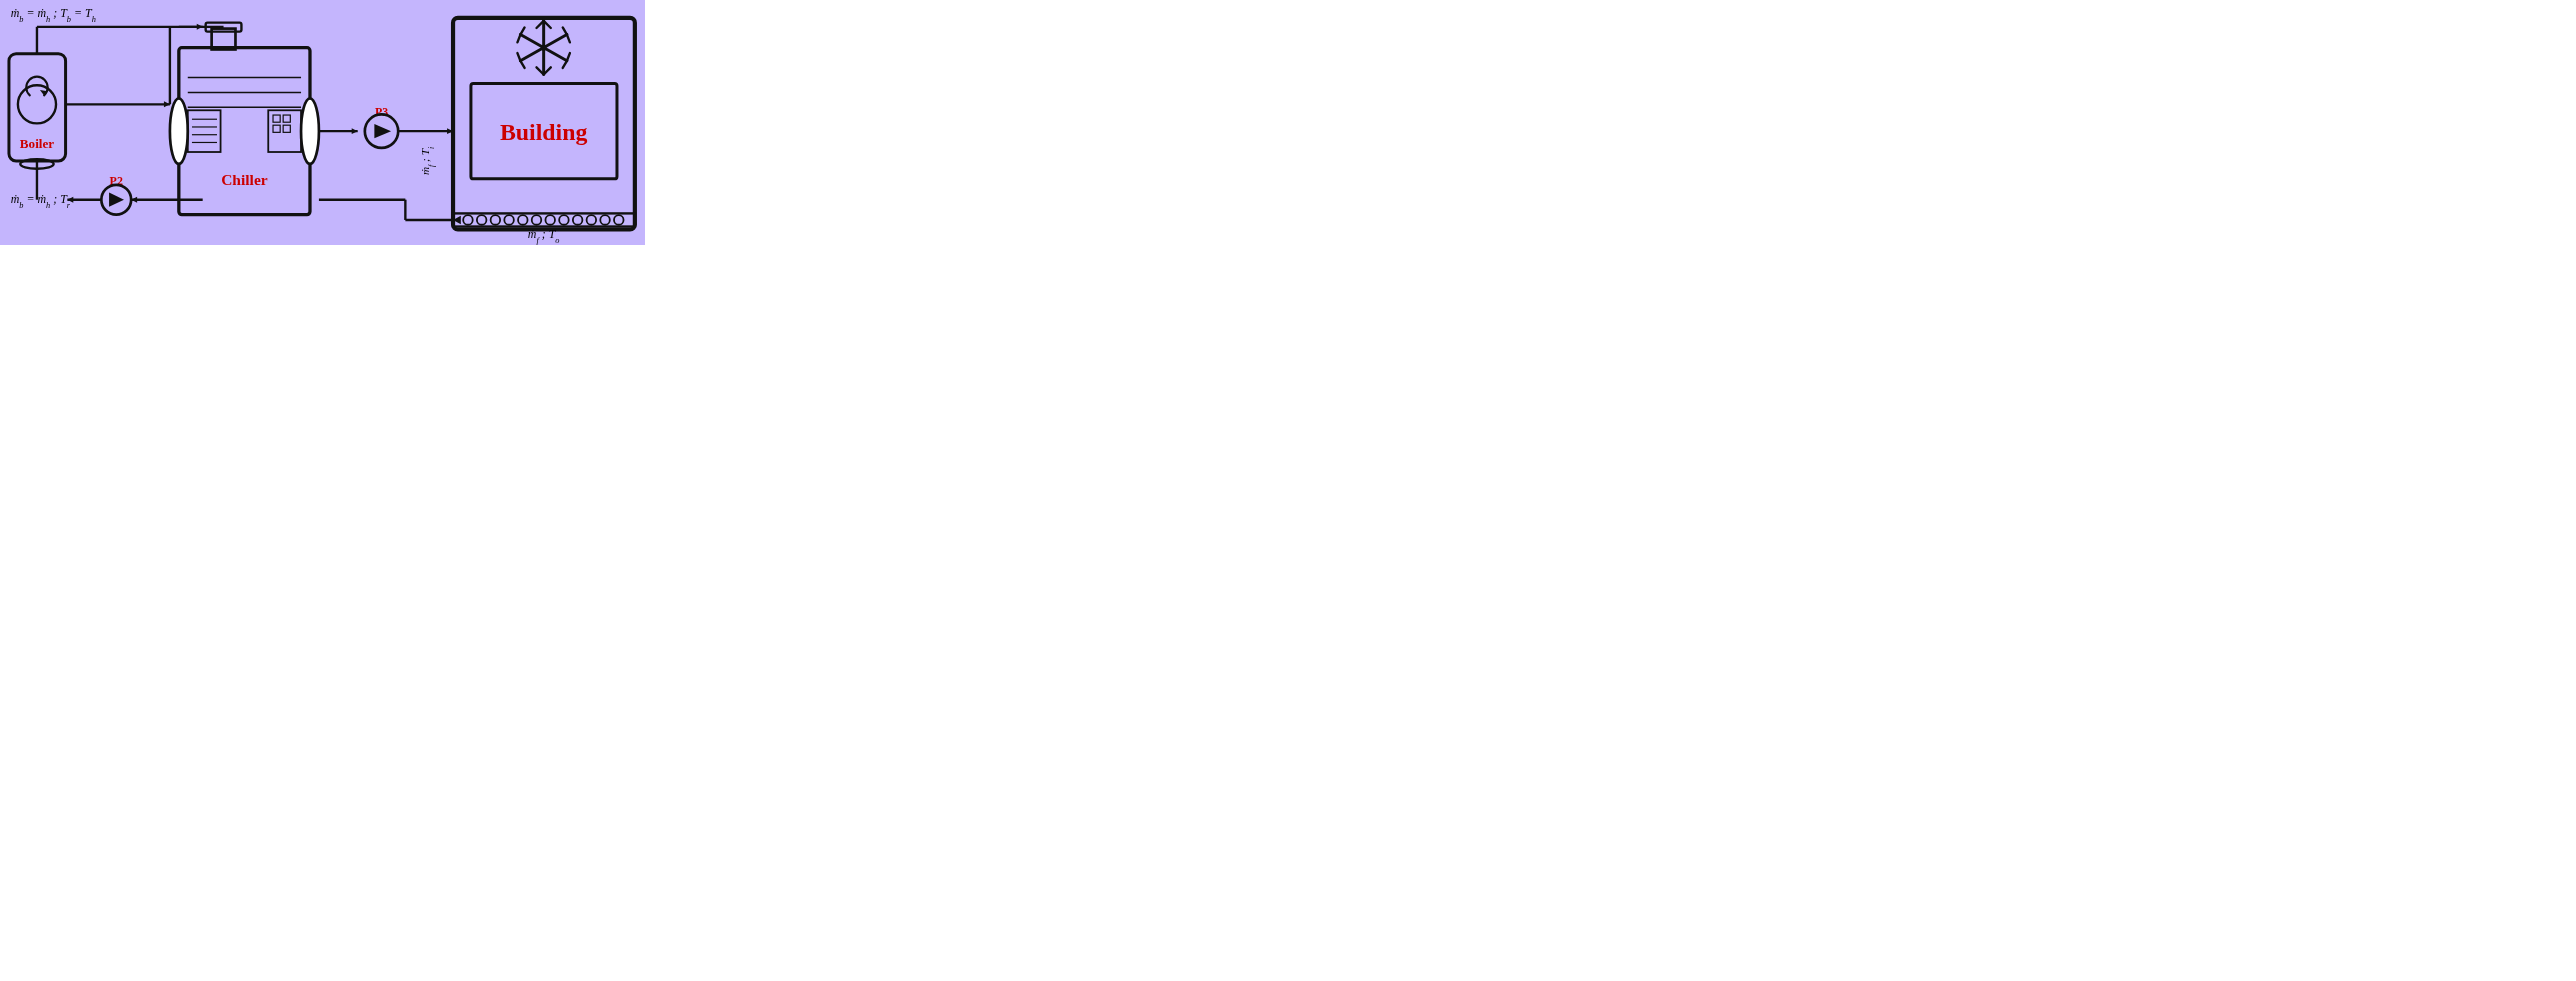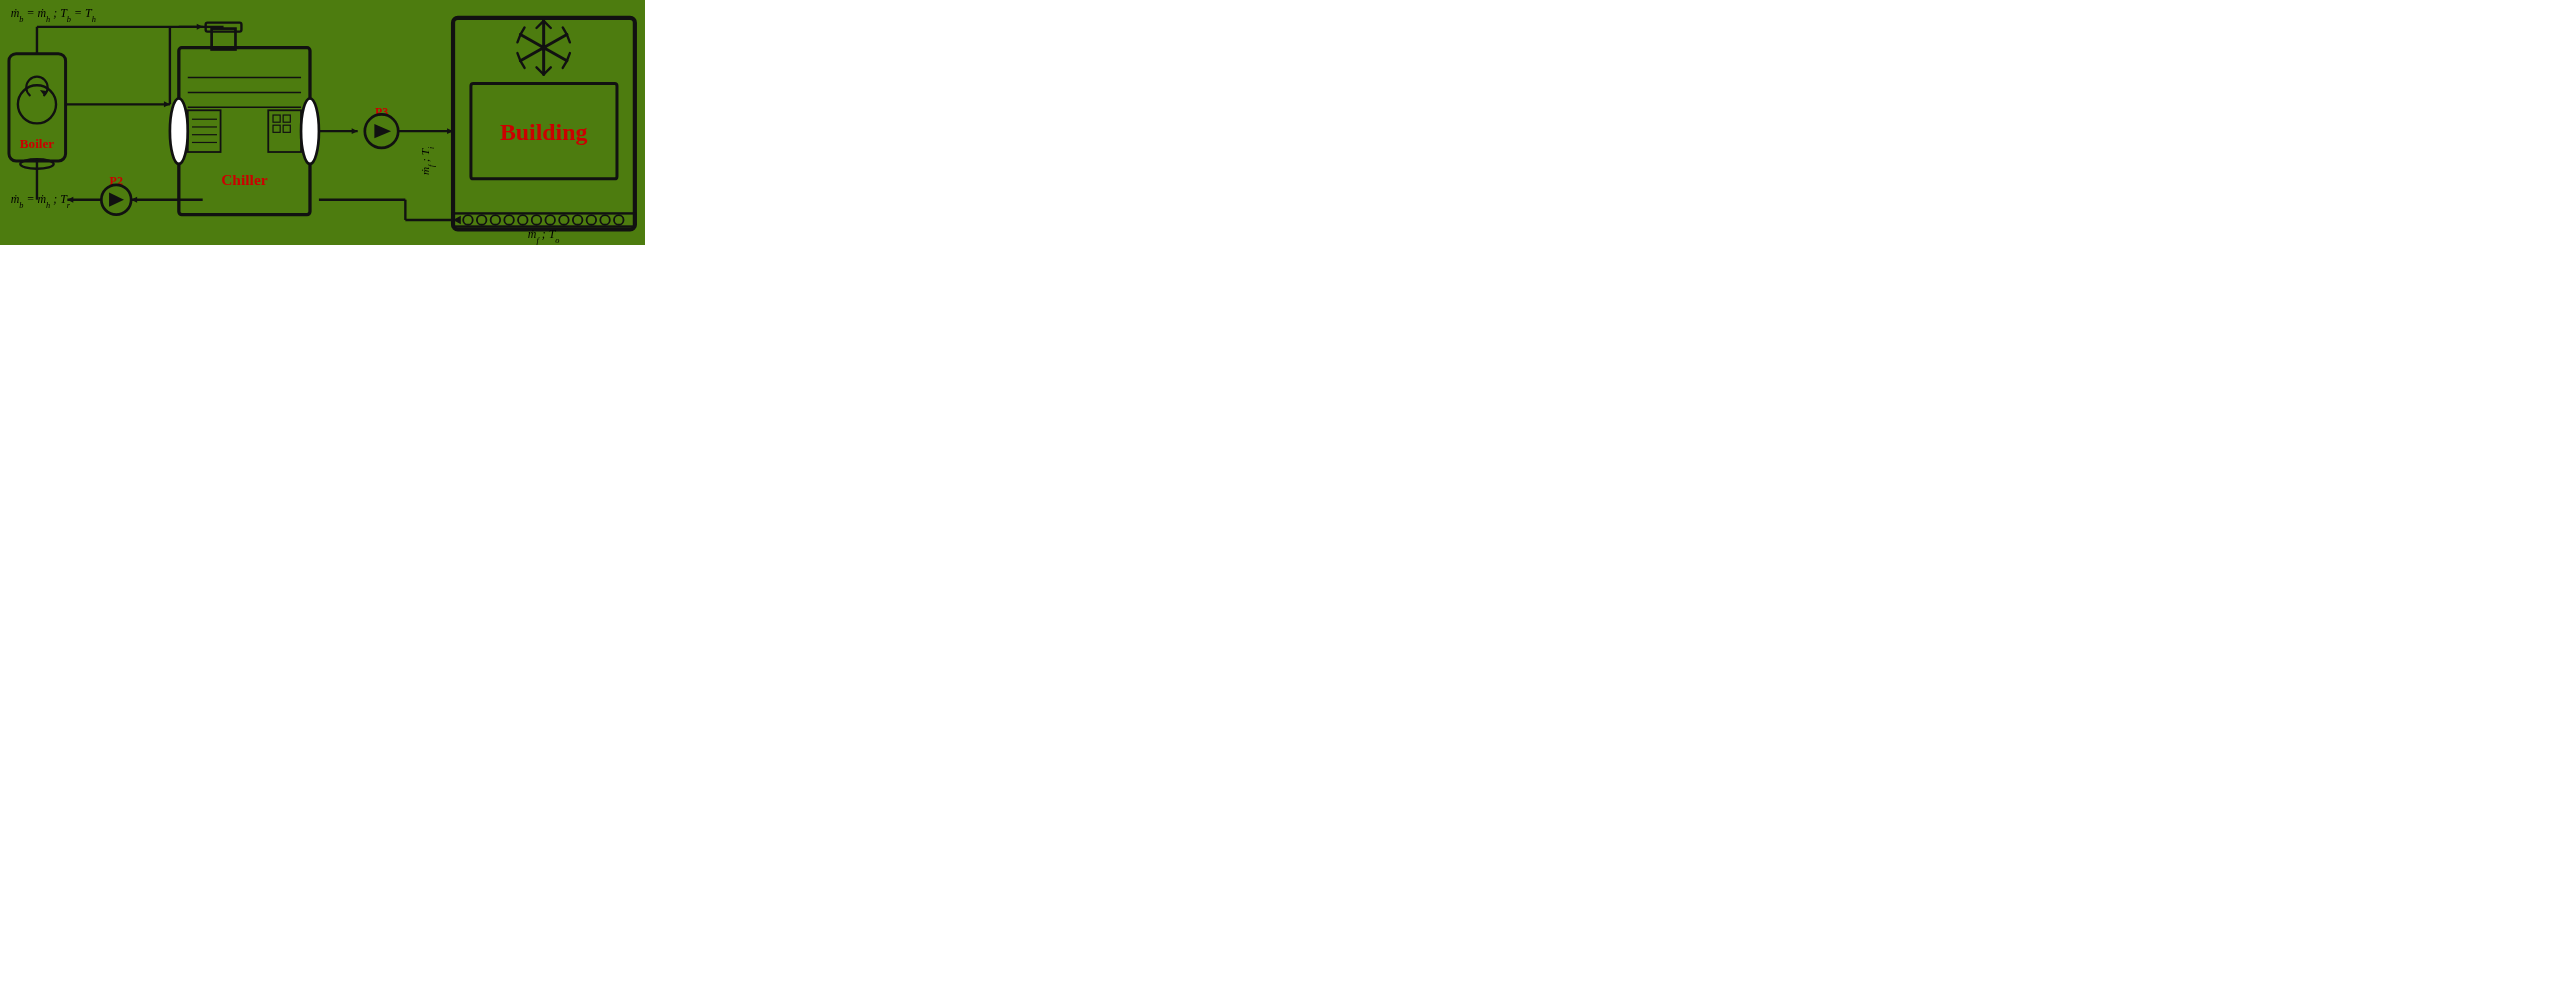--- a/index.html
+++ b/index.html
@@ -8,21 +8,21 @@
       width: 645px;
       height: 245px;
       font-family: 'Times New Roman', Times, serif;
       position: relative;
       overflow: hidden;
     }
     .diagram-container {
       position: relative;
       width: 645px;
       height: 245px;
-      background: #4d7c0f;
+      background: #c4b5fd;
     }
     svg {
       position: absolute;
       top: 0; left: 0;
       width: 100%; height: 100%;
     }
   </style>
 </head>
 <body>
 

